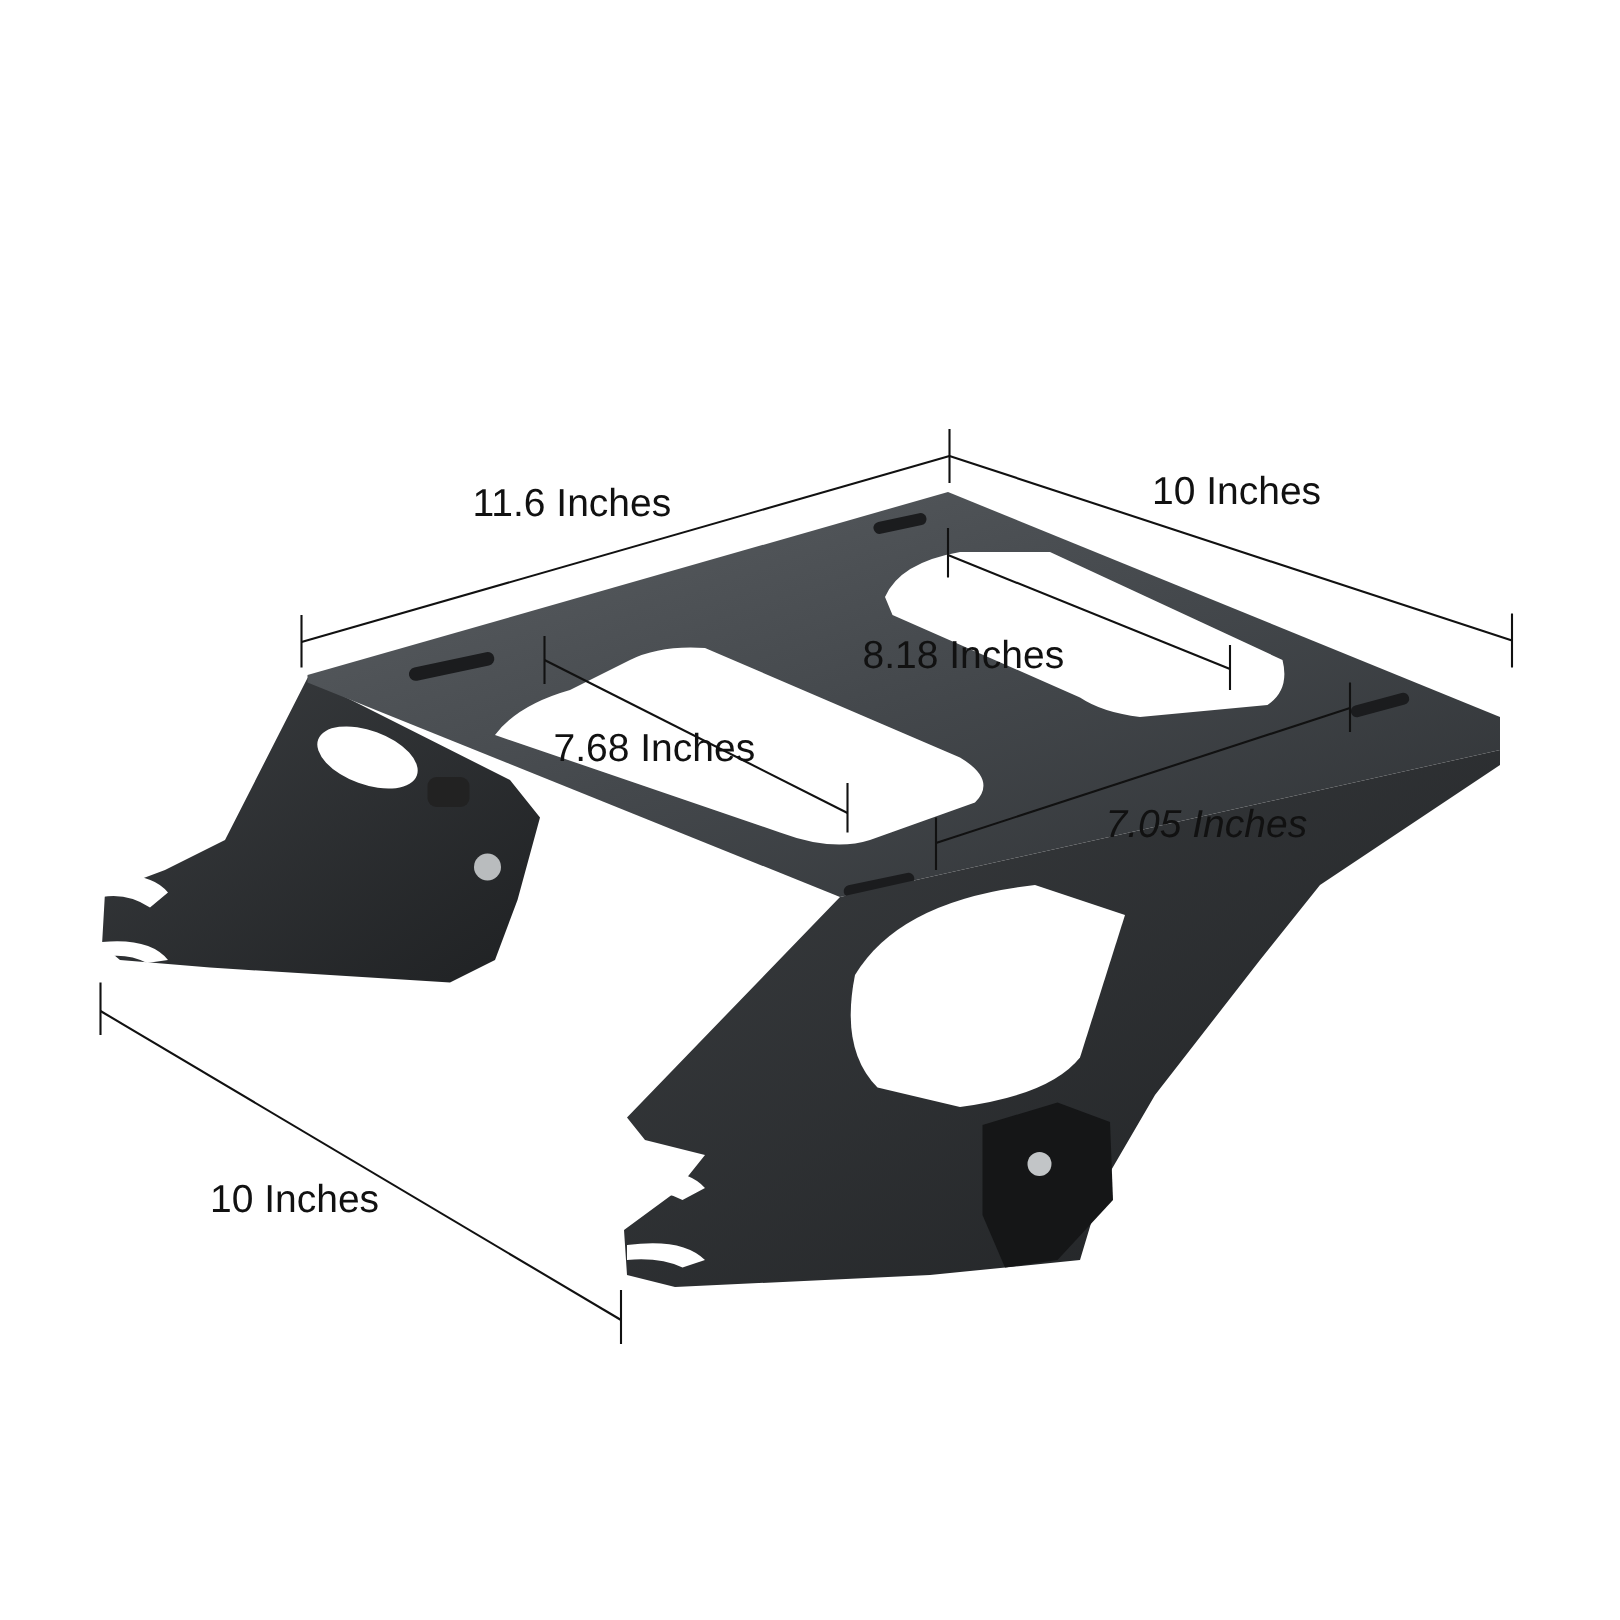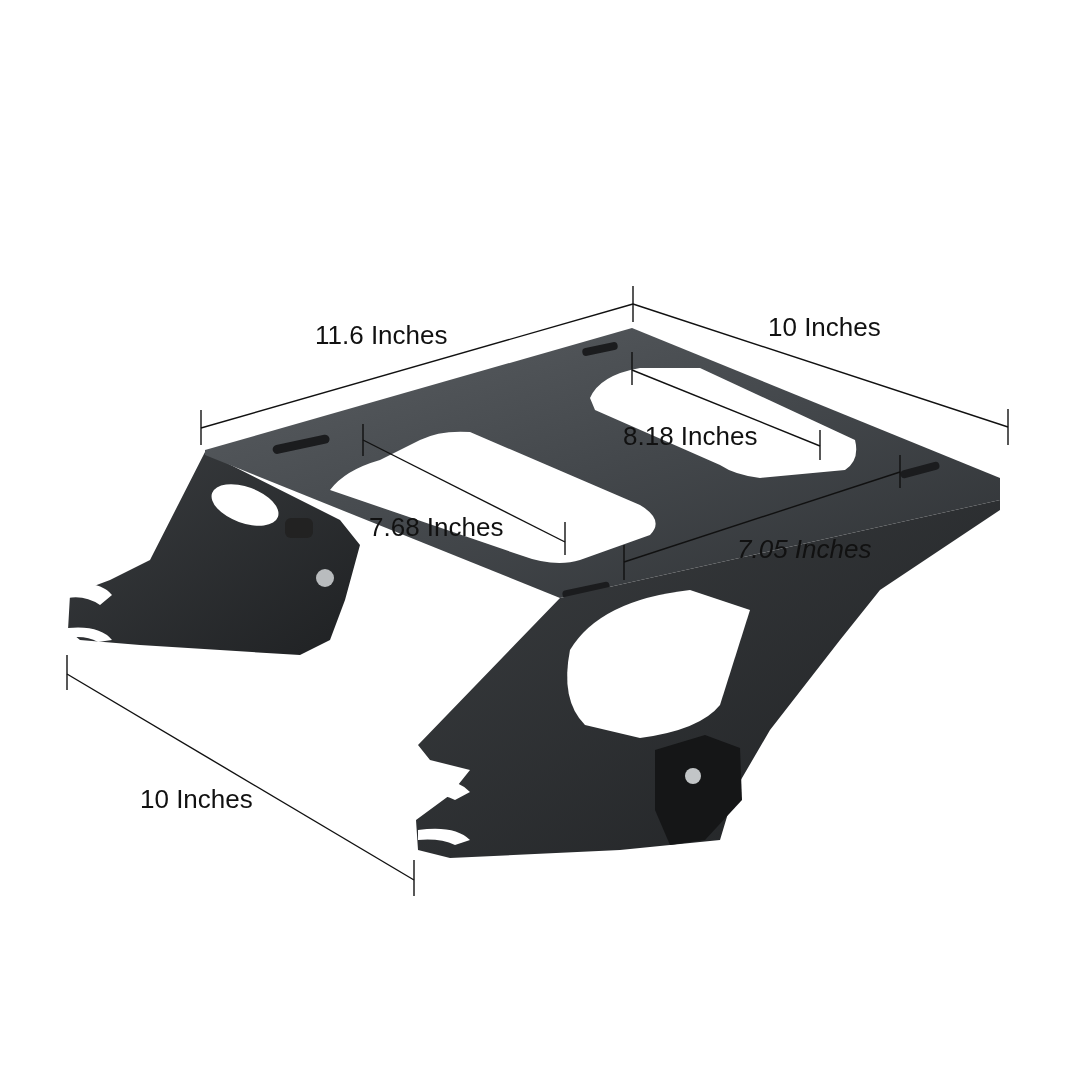--- a/index.html
+++ b/index.html
@@ -66,17 +66,17 @@
       <line x1="624" y1="545" x2="624" y2="580"></line>
       <line x1="900" y1="455" x2="900" y2="488"></line>
       <line x1="67" y1="674" x2="414" y2="880"></line>
       <line x1="67" y1="655" x2="67" y2="690"></line>
       <line x1="414" y1="860" x2="414" y2="896"></line>
     </g>
   </svg>
 
   <div class="dim-label" style="left:315px;top:322px;">11.6 Inches</div>
   <div class="dim-label" style="left:768px;top:314px;">10 Inches</div>
-  <div class="dim-label" style="left:623px;top:423px;">8.18 Inches</div>
-  <div class="dim-label" style="left:369px;top:514px;">7.68 Inches</div>
+  <div class="dim-label" style="left:575px;top:423px;">8.18 Inches</div>
+  <div class="dim-label" style="left:369px;top:485px;">7.68 Inches</div>
   <div class="dim-label" style="left:737px;top:536px;font-style:italic;">7.05 Inches</div>
   <div class="dim-label" style="left:140px;top:786px;">10 Inches</div>
 </div>
 
 </body></html>

